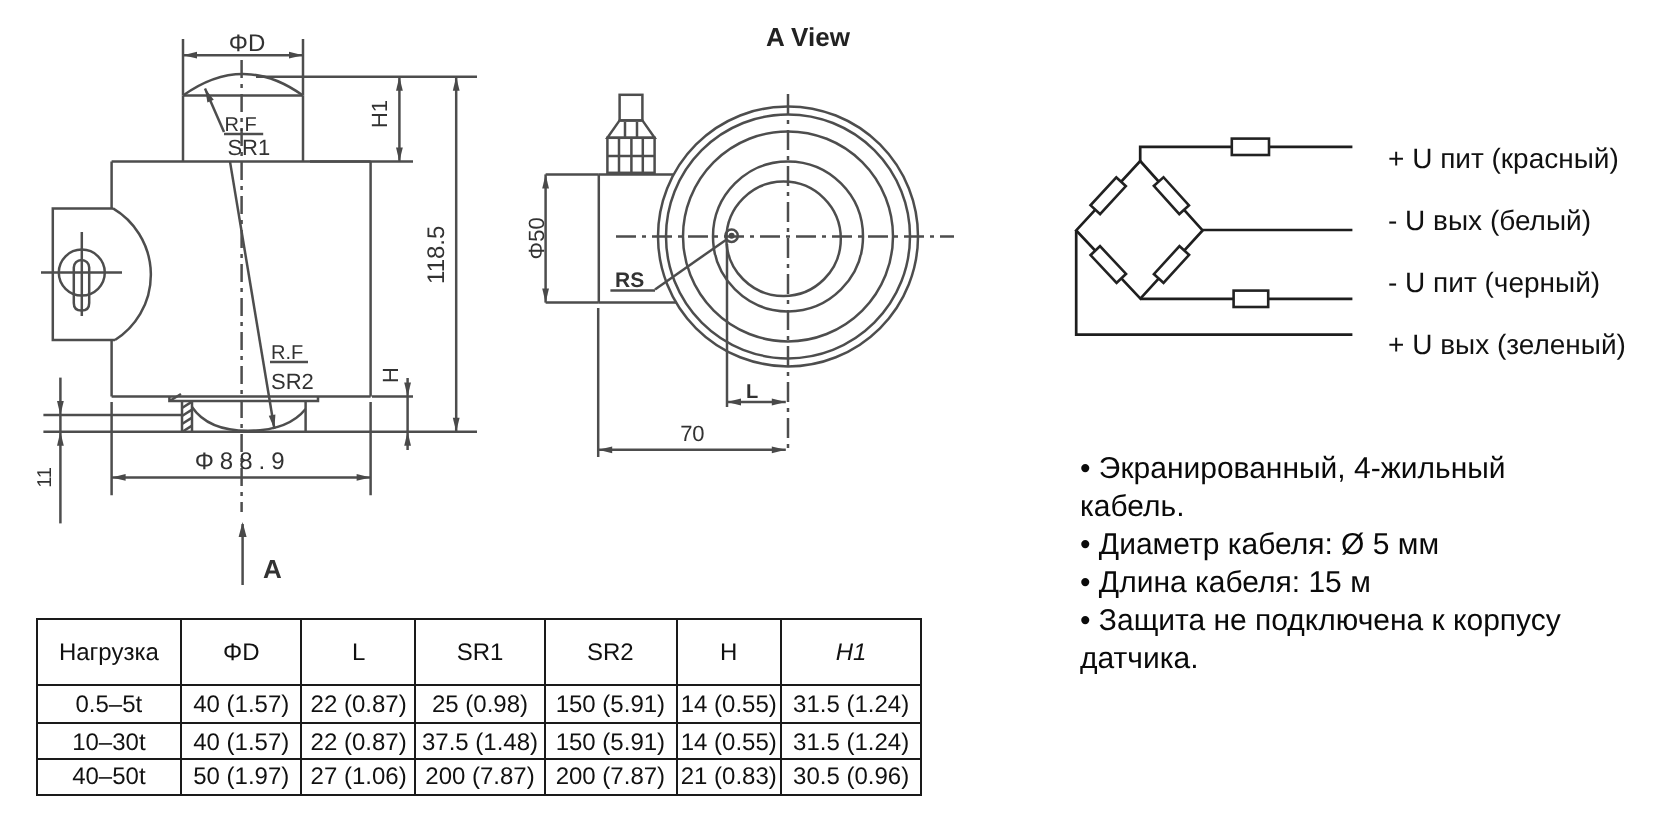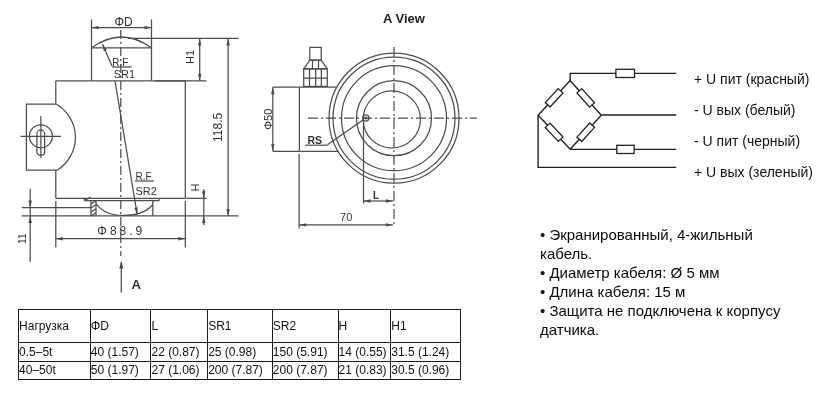--- a/index.html
+++ b/index.html
@@ -2,21 +2,21 @@
 <html><head>
 <meta charset="utf-8">
 <style>
 html,body{margin:0;padding:0;background:#fff;}
 body{width:838px;height:410px;font-family:"Liberation Sans",sans-serif;}
 #stage{position:relative;width:838px;height:410px;overflow:hidden;background:#fff;}
 #dw{position:absolute;left:0;top:0;}
 .lbl{position:absolute;font-size:14px;color:#111;white-space:nowrap;}
 #bullets{position:absolute;left:540px;top:224.5px;font-size:15px;line-height:19px;color:#0a0a0a;white-space:nowrap;}
 table{position:absolute;left:18.1px;top:309.4px;border-collapse:collapse;font-size:12px;color:#111;}
-td,th{border:1.4px solid #1a1a1a;text-align:left;padding:0;font-weight:normal;}
+td,th{border:1.4px solid #1a1a1a;text-align:center;padding:0;font-weight:normal;}
 </style>
 </head>
 <body>
 <div id="stage">
 <svg id="dw" width="838" height="410" viewBox="0 0 838 410">
   <defs>
         <filter id="soft" x="-5%" y="-5%" width="110%" height="110%">
           <feGaussianBlur stdDeviation="0.38"></feGaussianBlur>
         </filter>
       </defs>
@@ -179,31 +179,40 @@
 
 <table>
   <tbody>
         <tr style="height:33px;">
     <td style="width:70.7px;">Нагрузка</td>
     <td style="width:59.7px;">ΦD</td>
     <td style="width:55.7px;">L</td>
     <td style="width:63.7px;">SR1</td>
     <td style="width:64.7px;">SR2</td>
     <td style="width:51.7px;">H</td>
-    <td style="width:68.7px;">H1</td>
+    <td style="width:68.7px;font-style:italic;">H1</td>
   </tr>
   <tr style="height:19px;">
     <td>0.5–5t</td>
           <td>40 (1.57)</td>
           <td>22 (0.87)</td>
           <td>25 (0.98)</td>
           <td>150 (5.91)</td>
           <td>14 (0.55)</td>
           <td>31.5 (1.24)</td>
   </tr>
+  <tr style="height:18px;">
+    <td>10–30t</td>
+          <td>40 (1.57)</td>
+          <td>22 (0.87)</td>
+          <td>37.5 (1.48)</td>
+          <td>150 (5.91)</td>
+          <td>14 (0.55)</td>
+          <td>31.5 (1.24)</td>
+  </tr>
   <tr style="height:17.2px;margin-top:36px;">
     <td>40–50t</td>
           <td>50 (1.97)</td>
           <td>27 (1.06)</td>
           <td>200 (7.87)</td>
           <td>200 (7.87)</td>
           <td>21 (0.83)</td>
           <td>30.5 (0.96)</td>
   </tr>
 </tbody>

